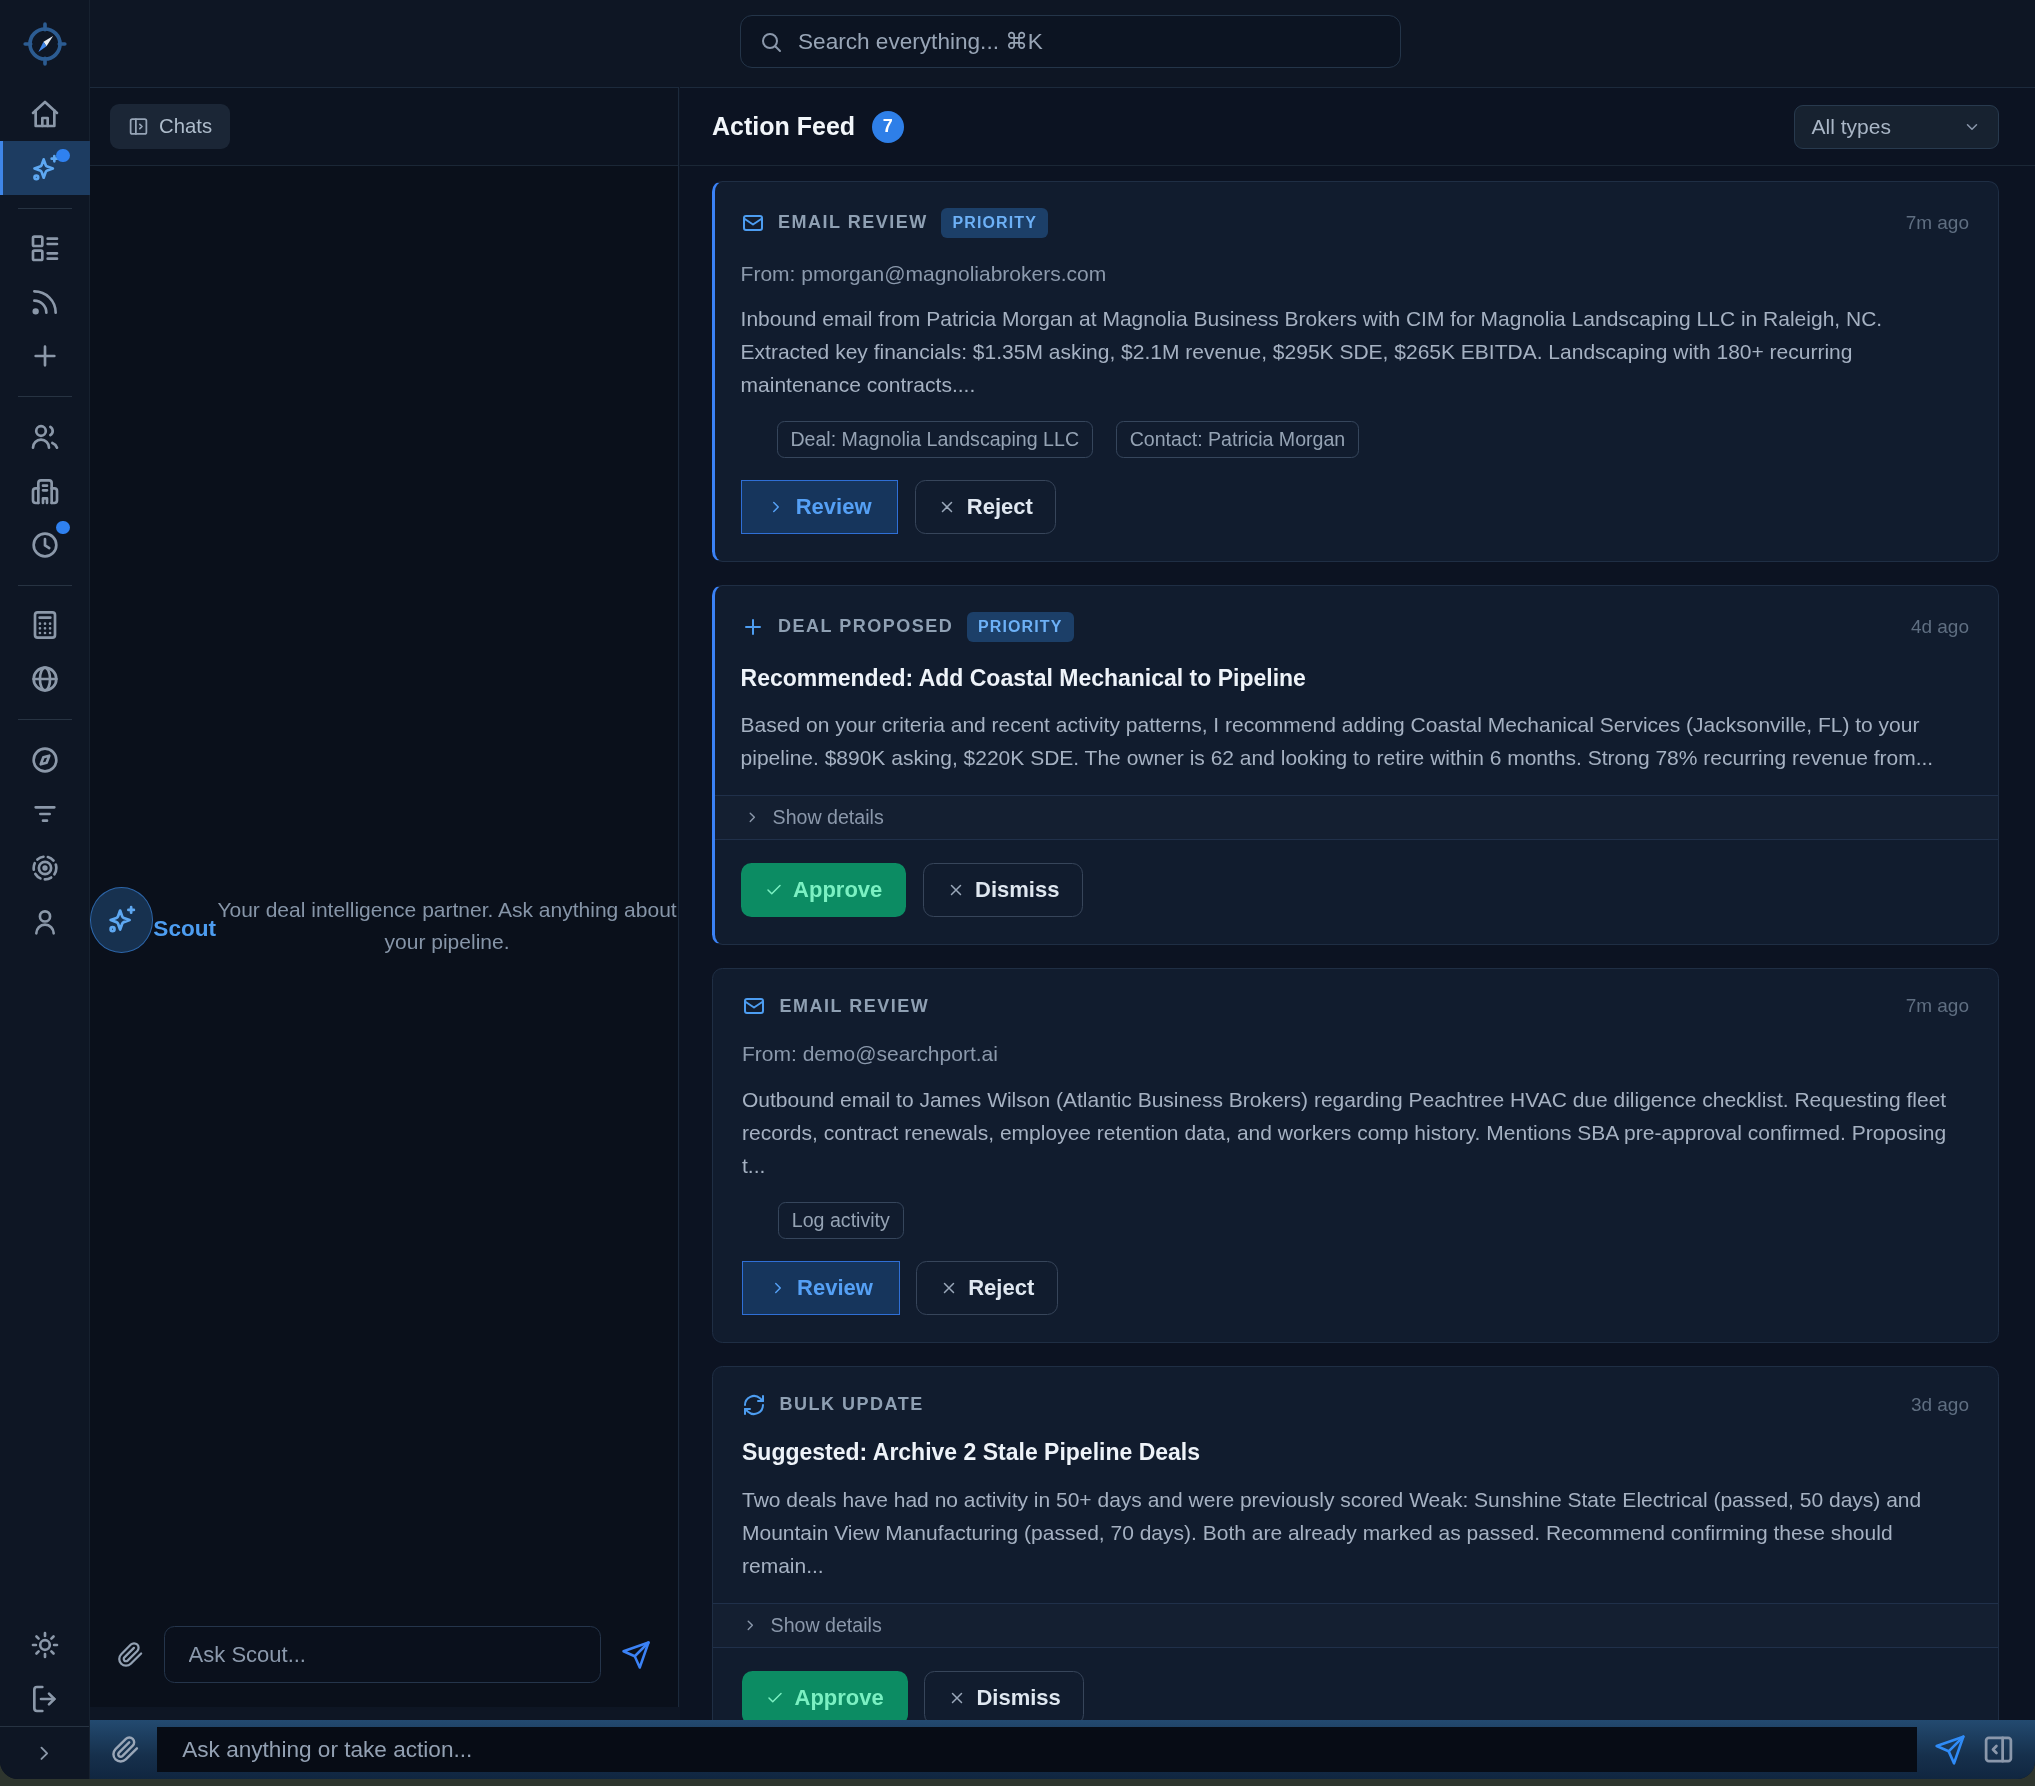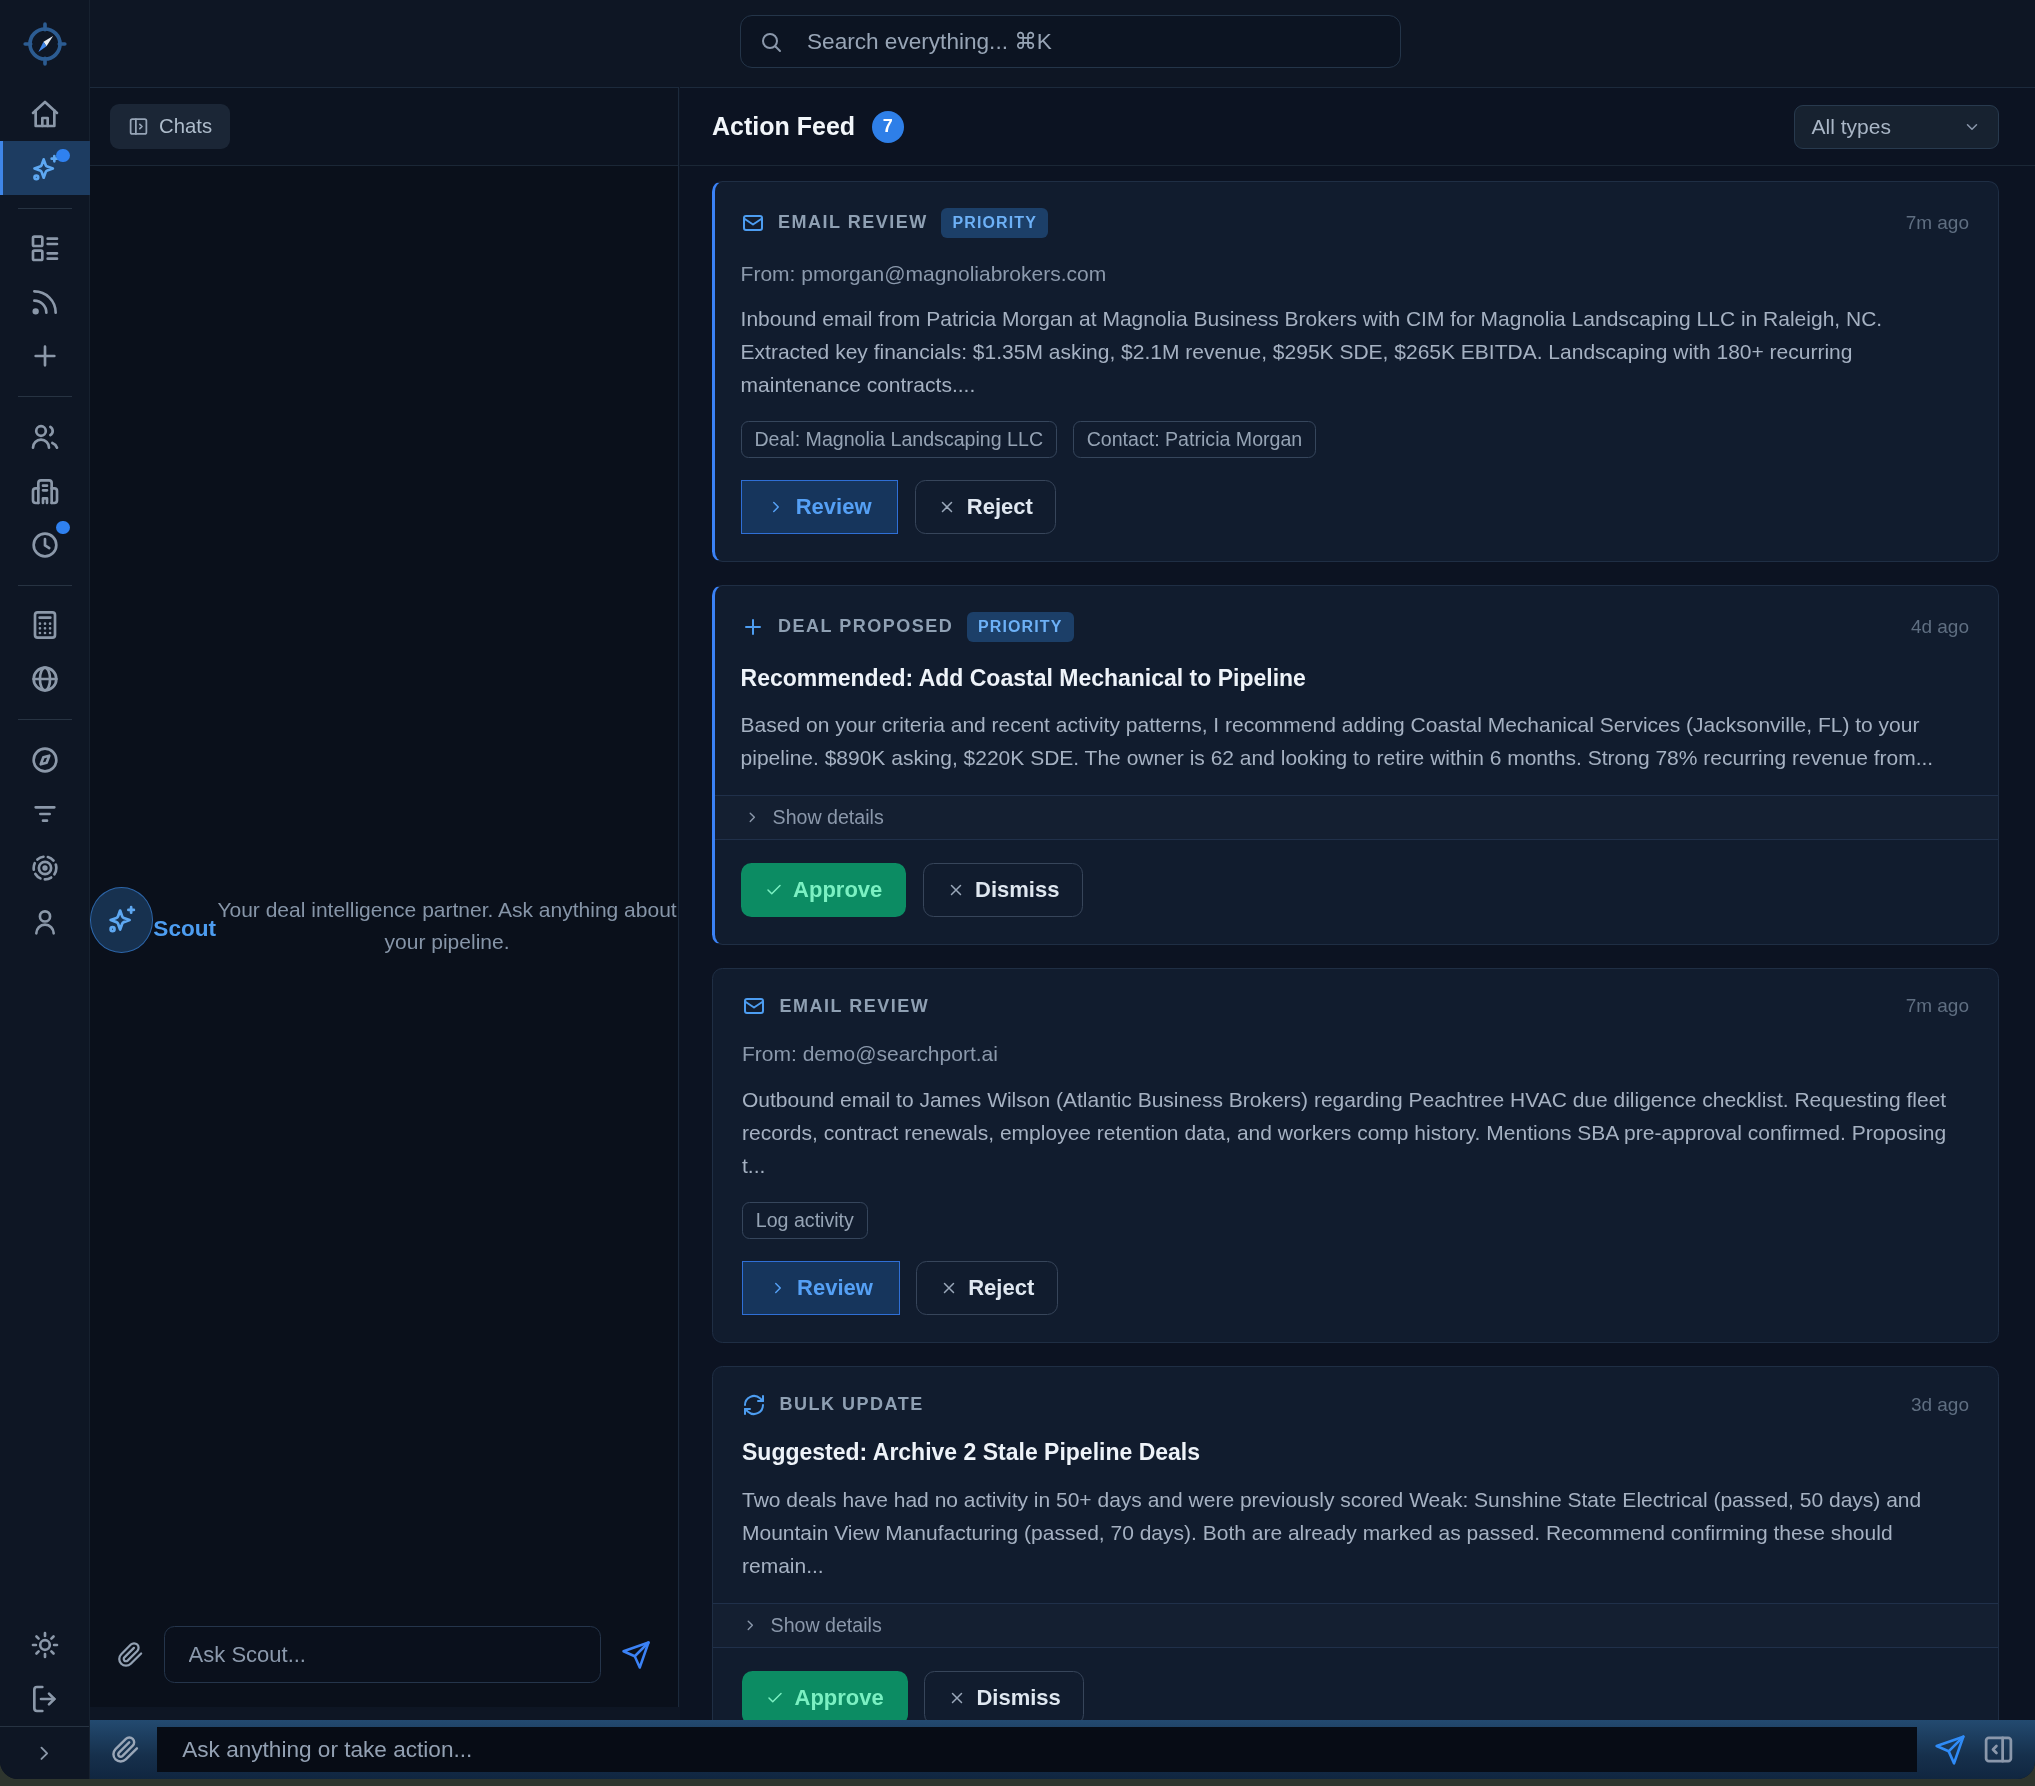--- a/index.html
+++ b/index.html
@@ -21,21 +21,21 @@
   .rail-btn.active{ background:#1d3c61; color:#5ea8f2; }
   .rail-btn.active::before{ content:""; position:absolute; left:0; top:0; bottom:0; width:3.8px; background:#3f86e8; }
   .rail-divider{ width:54px; height:0.8px; background:#273342; margin:12.8px 0; }
   .dot{ position:absolute; width:13.5px; height:13.5px; border-radius:50%; background:#2f81f0; top:7.5px; right:19.6px; }
   .rail-spacer{ flex:1; }
   .rail-bottom{ width:100%; border-top:0.8px solid #273342; height:53px; display:flex; align-items:center; justify-content:center; color:#8b98a9;}
   .rail-bottom svg{ width:22.6px; height:22.6px; }
 
   
   .searchbar{ position:absolute; left:740px; top:15px; width:661px; height:53px; background:#0c1422;
-              border:0.8px solid #243549; border-radius:12px; display:flex; align-items:center; padding:0 18px; gap:24px; z-index:4;}
+              border:0.8px solid #243549; border-radius:12px; display:flex; align-items:center; padding:0 18px; gap:15px; z-index:4;}
   .searchbar svg{ width:24px; height:24px; color:#8b98ab; flex:none;}
   .searchbar input{ flex:1; background:transparent; border:none; outline:none; color:#cdd7e2; font-size:22.6px;
                     font-family:inherit; }
   .searchbar input::placeholder{ color:#98a5b6; }
 
   
   .chat{ position:absolute; left:90px; top:87px; width:589px; bottom:72px; background:#0a101b;
          border-right:0.8px solid #1c2a3c; border-top:0.8px solid #1c2a3c; display:flex; flex-direction:column; }
   .chat-top{ height:78px; flex:none; background:#0c1320; border-bottom:0.8px solid #1b2736; display:flex; align-items:center; padding:0 19.6px; }
   .chats-btn{ height:45px; background:#1b2636; border:none; border-radius:9px; display:flex; align-items:center;
@@ -73,21 +73,21 @@
   .card.accent{ border-left:3.8px solid #3b82f6; padding-left:25.6px; }
   .card-head{ display:flex; align-items:center; gap:13.5px; }
   .card-type-icon{ color:#4d9df1; } .card-type-icon svg{ width:24px; height:24px; }
   .card-type{ font-size:18px; font-weight:bold; letter-spacing:1.5px; color:#8fa0b3; }
   .badge-priority{ font-size:16px; font-weight:bold; letter-spacing:1.1px; color:#6db1f7; background:#1c3f68;
                    border-radius:6px; padding:6px 11.3px; }
   .card-time{ margin-left:auto; font-size:19px; color:#5f6e81; }
   .card-from{ margin-top:24px; font-size:21px; color:#8b99ac; }
   .card-title{ margin-top:22.6px; font-size:23px; font-weight:bold; color:#eef3f9; }
   .card-body{ margin-top:16.6px; font-size:21px; line-height:33px; color:#a5b1c2; }
-  .card-tags{ margin-top:19.6px; display:flex; gap:16px; }
+  .card-tags{ margin-top:19.6px; display:flex; gap:23px;margin-left:36px; }
   .tag{ border:0.8px solid #36465c; border-radius:7.5px; padding:6px 12.8px; font-size:19.6px; color:#95a3b4; }
   .details-strip{ margin:21px -29px 0 -29px; border-top:0.8px solid #20304a; border-bottom:0.8px solid #20304a;
                   background:#141f31; height:45px; display:flex; align-items:center; gap:12px; padding:0 29px;
                   color:#8b98ab; font-size:19.6px; cursor:pointer; }
   .card.accent .details-strip{ margin-left:-25.6px; }
   .details-strip svg{ width:16.6px; height:16.6px; }
   .card-actions{ margin-top:22.6px; display:flex; gap:16.6px; }
   .btn{ height:54px; display:inline-flex; align-items:center; gap:10.5px; font-family:inherit; font-size:22px;
         cursor:pointer; }
   .btn svg{ width:18px; height:18px; }

